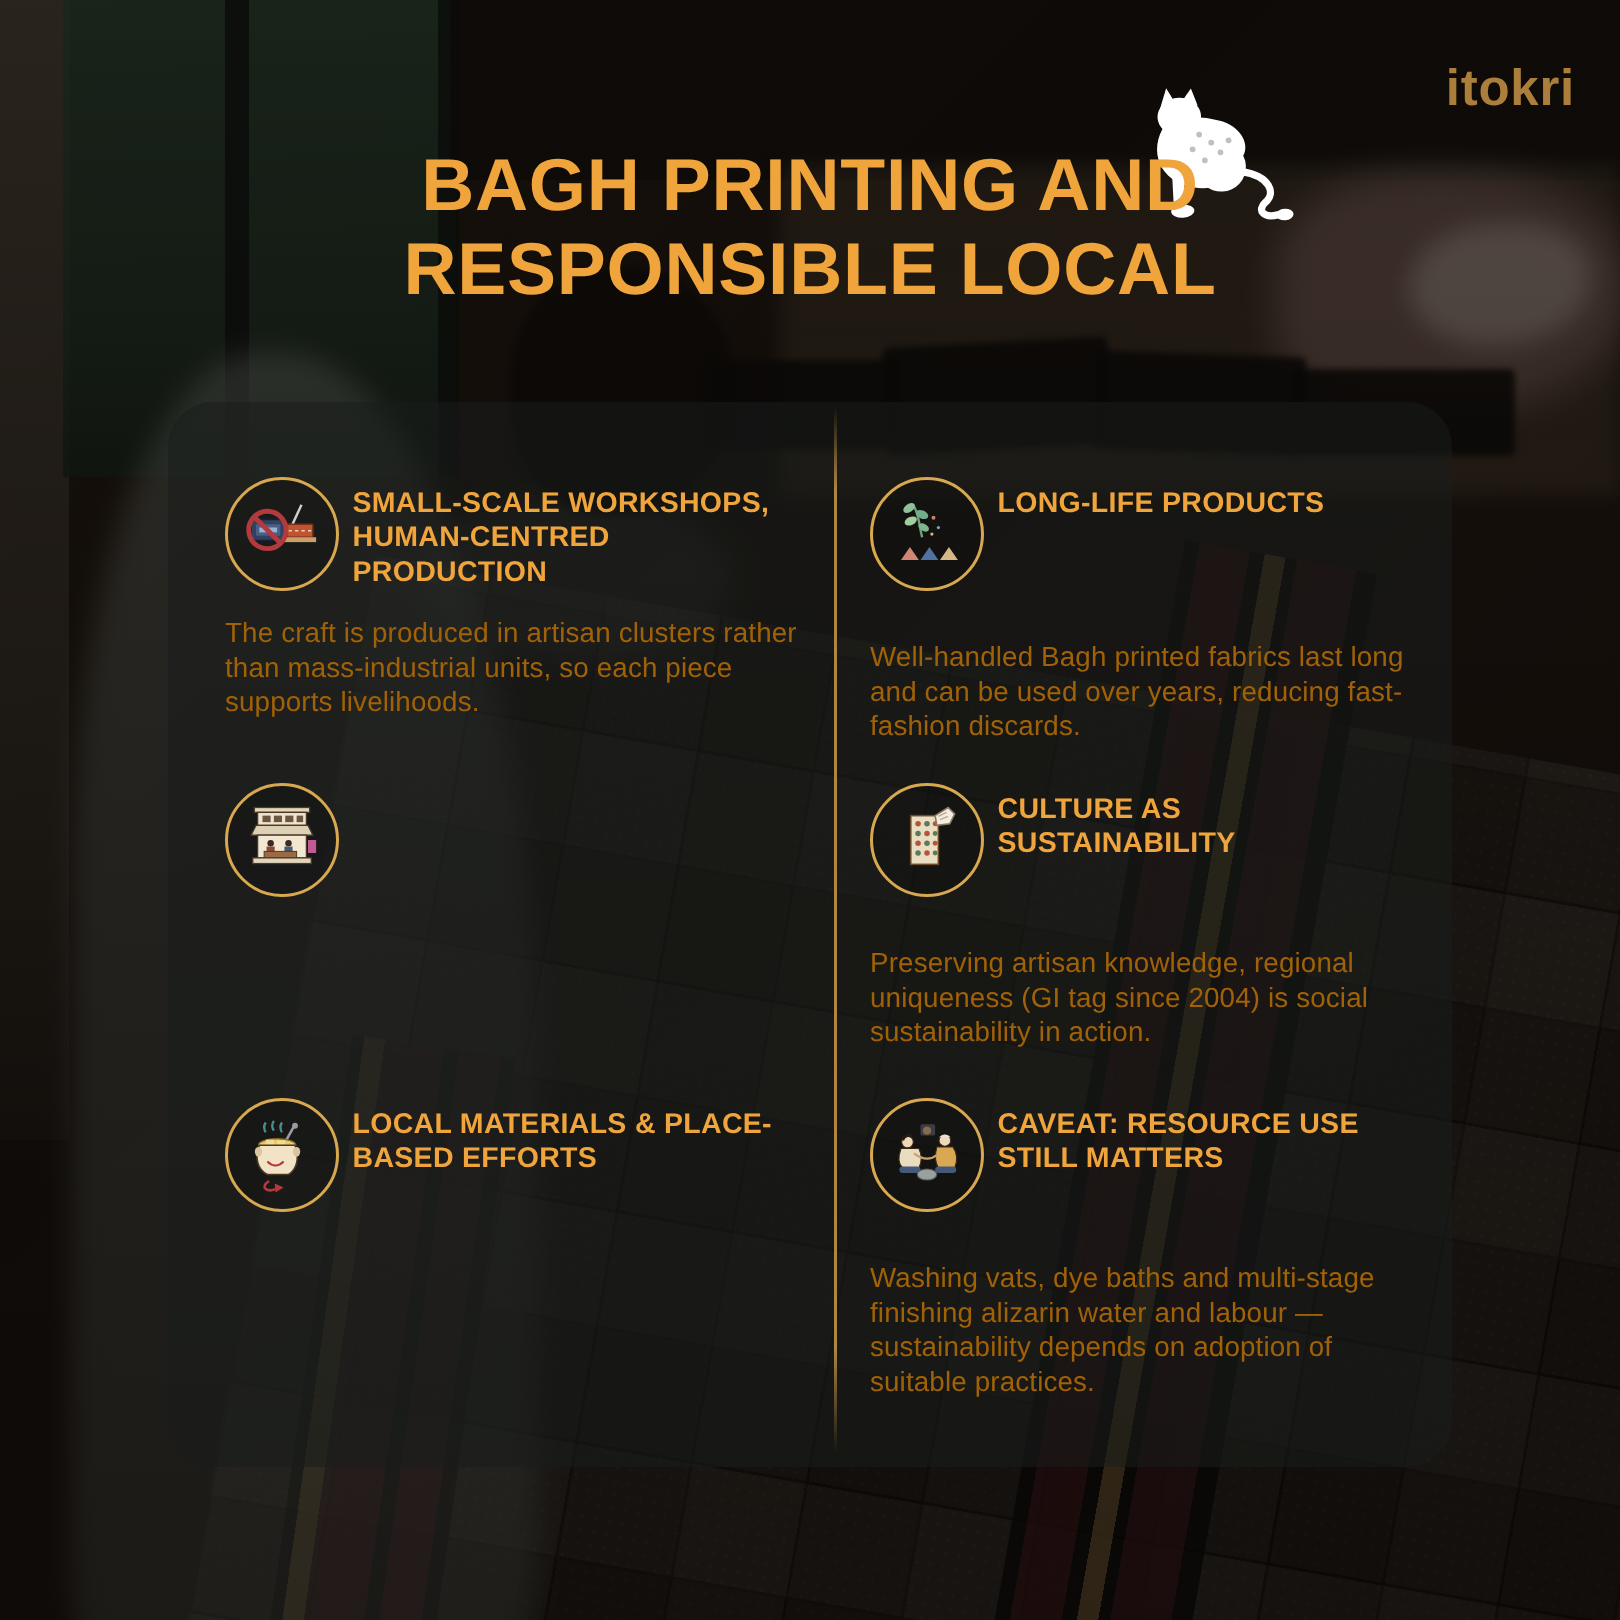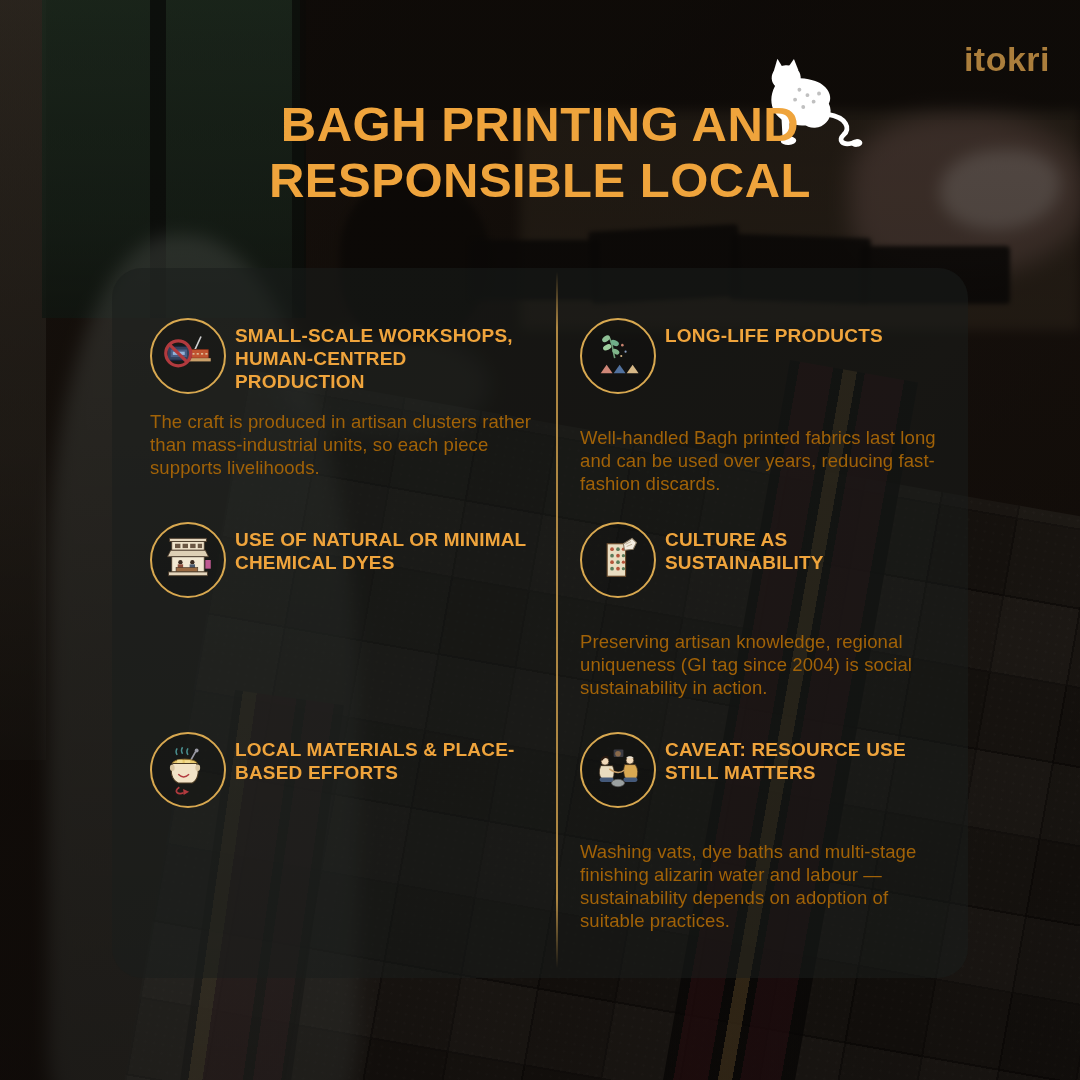--- a/index.html
+++ b/index.html
@@ -204,21 +204,20 @@
               <rect x="9" y="21" width="30" height="14" fill="#f2e8d2" stroke="#4a3a2a" stroke-width="0.8"></rect>
               <circle cx="17" cy="26" r="2" fill="#3a2a20"></circle>
               <rect x="14.5" y="28" width="5" height="5" fill="#8a4a38"></rect>
               <circle cx="28" cy="26" r="2" fill="#3a2a20"></circle>
               <rect x="25.5" y="28" width="5" height="5" fill="#4a5a70"></rect>
               <rect x="13" y="31" width="20" height="4" fill="#9a6a42" stroke="#4a3a2a" stroke-width="0.6"></rect>
               <rect x="6" y="35" width="36" height="3.5" fill="#e4d6bd" stroke="#4a3a2a" stroke-width="0.8"></rect>
               <rect x="40" y="24" width="5" height="8" fill="#c05a92"></rect>
             </svg>
           </div>
-          <h3>USE OF NATURAL OR MINIMAL CHEMICAL DYES</h3>
         </div>
       </div>
 
       <div class="section col-right">
         <div class="section-head">
           <div class="icon-circle">
             <svg viewBox="0 0 48 48">
               <rect x="14" y="9" width="17" height="30" fill="#e9ddc2" stroke="#6a4a2a"></rect>
               <g>
                 <circle cx="18.5" cy="14" r="1.7" fill="#b5543a"></circle>

